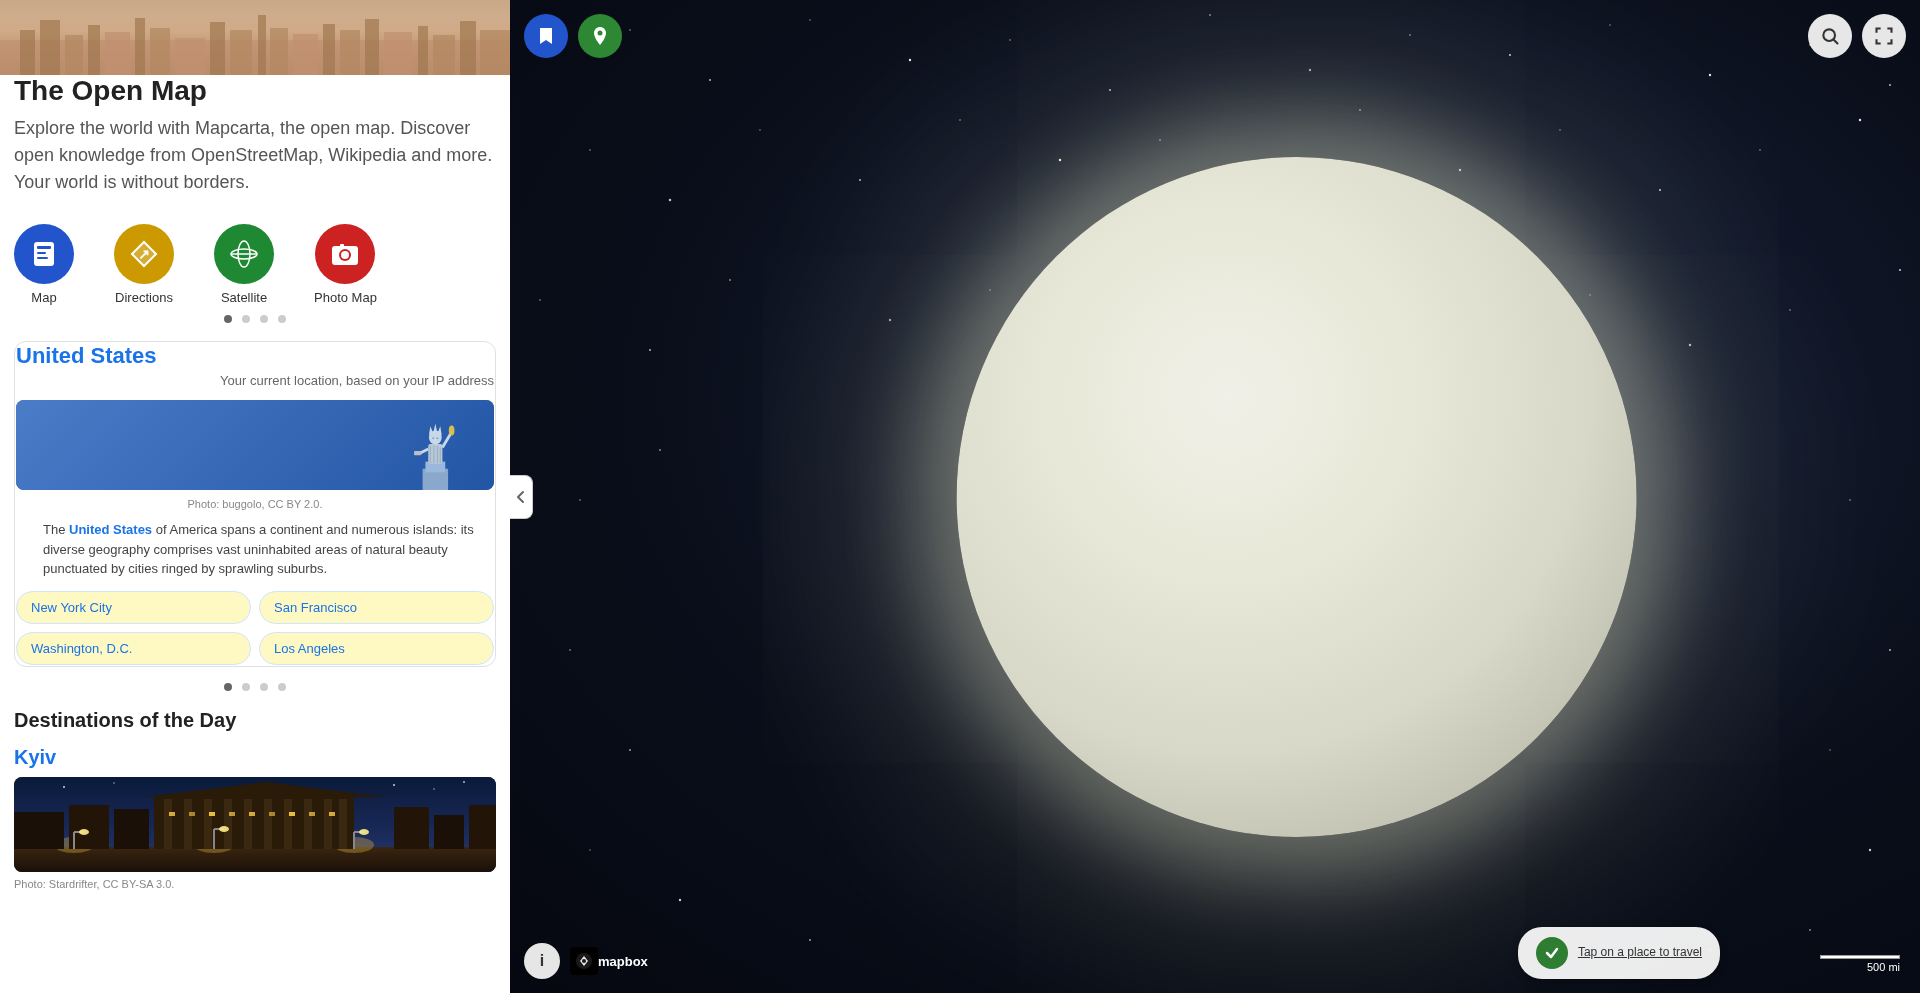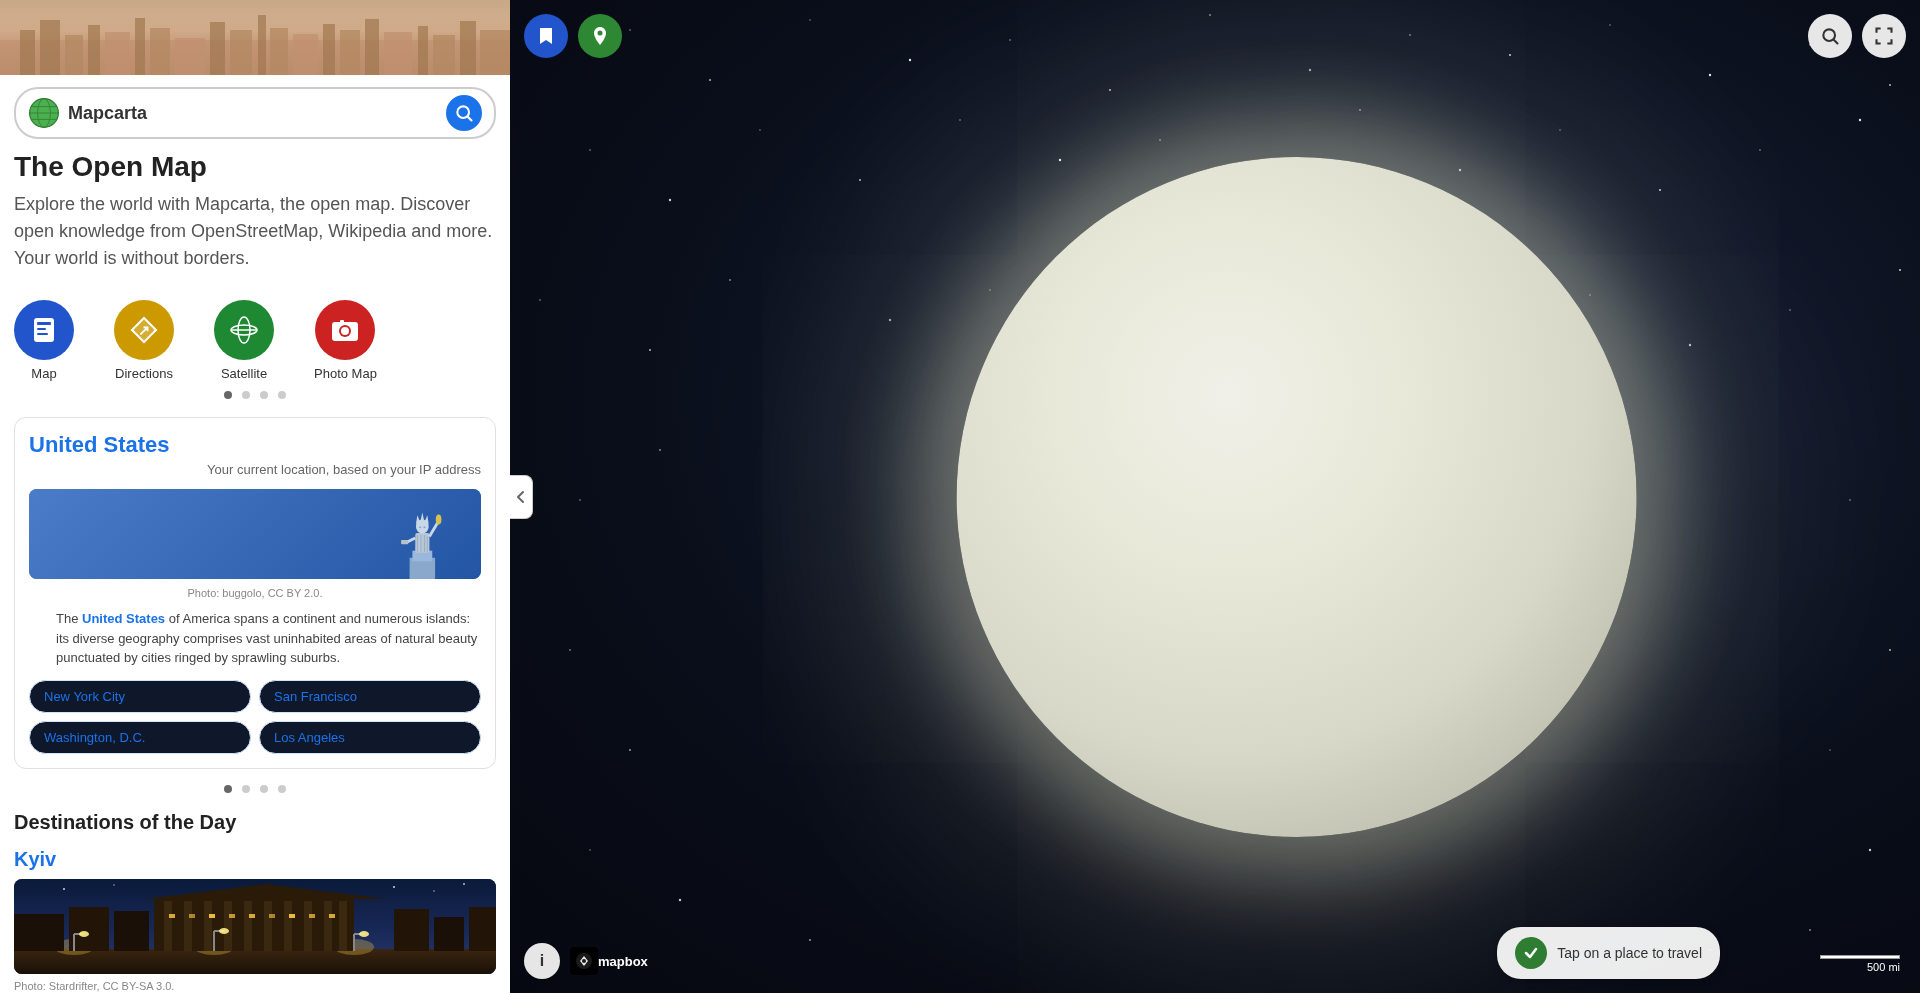--- a/index.html
+++ b/index.html
@@ -112,21 +112,21 @@
       height: 8px;
       border-radius: 50%;
       background: #ccc;
     }
     .dot.active { background: #666; }
 
     
     .location-card {
       border: 1px solid #e0e0e0;
       border-radius: 12px;
-      padding: 14px;
+      padding: 1px;
       margin-bottom: 16px;
     }
     .location-title {
       font-size: 22px;
       font-weight: bold;
       color: #1a73e8;
       margin-bottom: 4px;
     }
     .location-subtitle {
       font-size: 13px;
@@ -173,21 +173,21 @@
     .location-desc a { color: #1a73e8; text-decoration: none; font-weight: bold; }
 
     
     .city-buttons {
       display: grid;
       grid-template-columns: 1fr 1fr;
       gap: 8px;
     }
     .city-btn {
       border: 1px solid #d0e4ff;
-      background: #0f172a;
+      background: #fef9c3;
       border-radius: 20px;
       padding: 8px 14px;
       font-size: 13px;
       color: #1a73e8;
       cursor: pointer;
       text-align: left;
     }
 
     
     .destinations-title {
@@ -367,23 +367,24 @@
       width: 32px;
       height: 32px;
       background: #2e7d32;
       border-radius: 50%;
       display: flex;
       align-items: center;
       justify-content: center;
       flex-shrink: 0;
     }
     .tap-text {
-      font-size: 14px;
+      font-size: 12px;
       color: #333;
       line-height: 1.3;
+      text-decoration: underline;
     }
 
     
     .scale-bar {
       position: absolute;
       bottom: 20px;
       right: 20px;
       display: flex;
       flex-direction: column;
       align-items: flex-end;
@@ -444,38 +445,20 @@
       <rect x="340" y="20" width="20" height="45" fill="#b08860" opacity="0.7"></rect>
       <rect x="365" y="9" width="14" height="56" fill="#a07850" opacity="0.7"></rect>
       <rect x="384" y="22" width="28" height="43" fill="#c09070" opacity="0.7"></rect>
       <rect x="418" y="16" width="10" height="49" fill="#a07850" opacity="0.7"></rect>
       <rect x="433" y="25" width="22" height="40" fill="#b08860" opacity="0.7"></rect>
       <rect x="460" y="11" width="16" height="54" fill="#a07850" opacity="0.7"></rect>
       <rect x="480" y="20" width="30" height="45" fill="#b08860" opacity="0.7"></rect>
     </svg>
   </div>
 
-  <div class="search-bar">
-    <div class="globe-icon">
-      <svg viewBox="0 0 40 40" xmlns="http://www.w3.org/2000/svg">
-        <circle cx="20" cy="20" r="18" fill="#4CAF50" stroke="#2e7d32" stroke-width="1.5"></circle>
-        <ellipse cx="20" cy="20" rx="8" ry="18" fill="none" stroke="#2e7d32" stroke-width="1"></ellipse>
-        <line x1="2" y1="20" x2="38" y2="20" stroke="#2e7d32" stroke-width="1"></line>
-        <line x1="5" y1="12" x2="35" y2="12" stroke="#2e7d32" stroke-width="1"></line>
-        <line x1="5" y1="28" x2="35" y2="28" stroke="#2e7d32" stroke-width="1"></line>
-      </svg>
-    </div>
-    <input type="text" value="Mapcarta" readonly="" style="font-weight: bold;">
-    <button class="search-btn">
-      <svg viewBox="0 0 24 24" fill="none" xmlns="http://www.w3.org/2000/svg">
-        <circle cx="11" cy="11" r="7" stroke="#fff" stroke-width="2.5"></circle>
-        <line x1="16.5" y1="16.5" x2="21" y2="21" stroke="#fff" stroke-width="2.5" stroke-linecap="round"></line>
-      </svg>
-    </button>
-  </div>
 
   <div class="content">
     <h1 class="open-map-title">The Open Map</h1>
     <p class="open-map-desc">Explore the world with Mapcarta, the open map. Discover open knowledge from OpenStreetMap, Wikipedia and more. Your world is without borders.</p>
 
     <div class="mode-icons">
 
       <div class="mode-item">
         <div class="mode-icon-circle" style="background:#2255cc;">
           <svg viewBox="0 0 36 36" fill="white" xmlns="http://www.w3.org/2000/svg">

